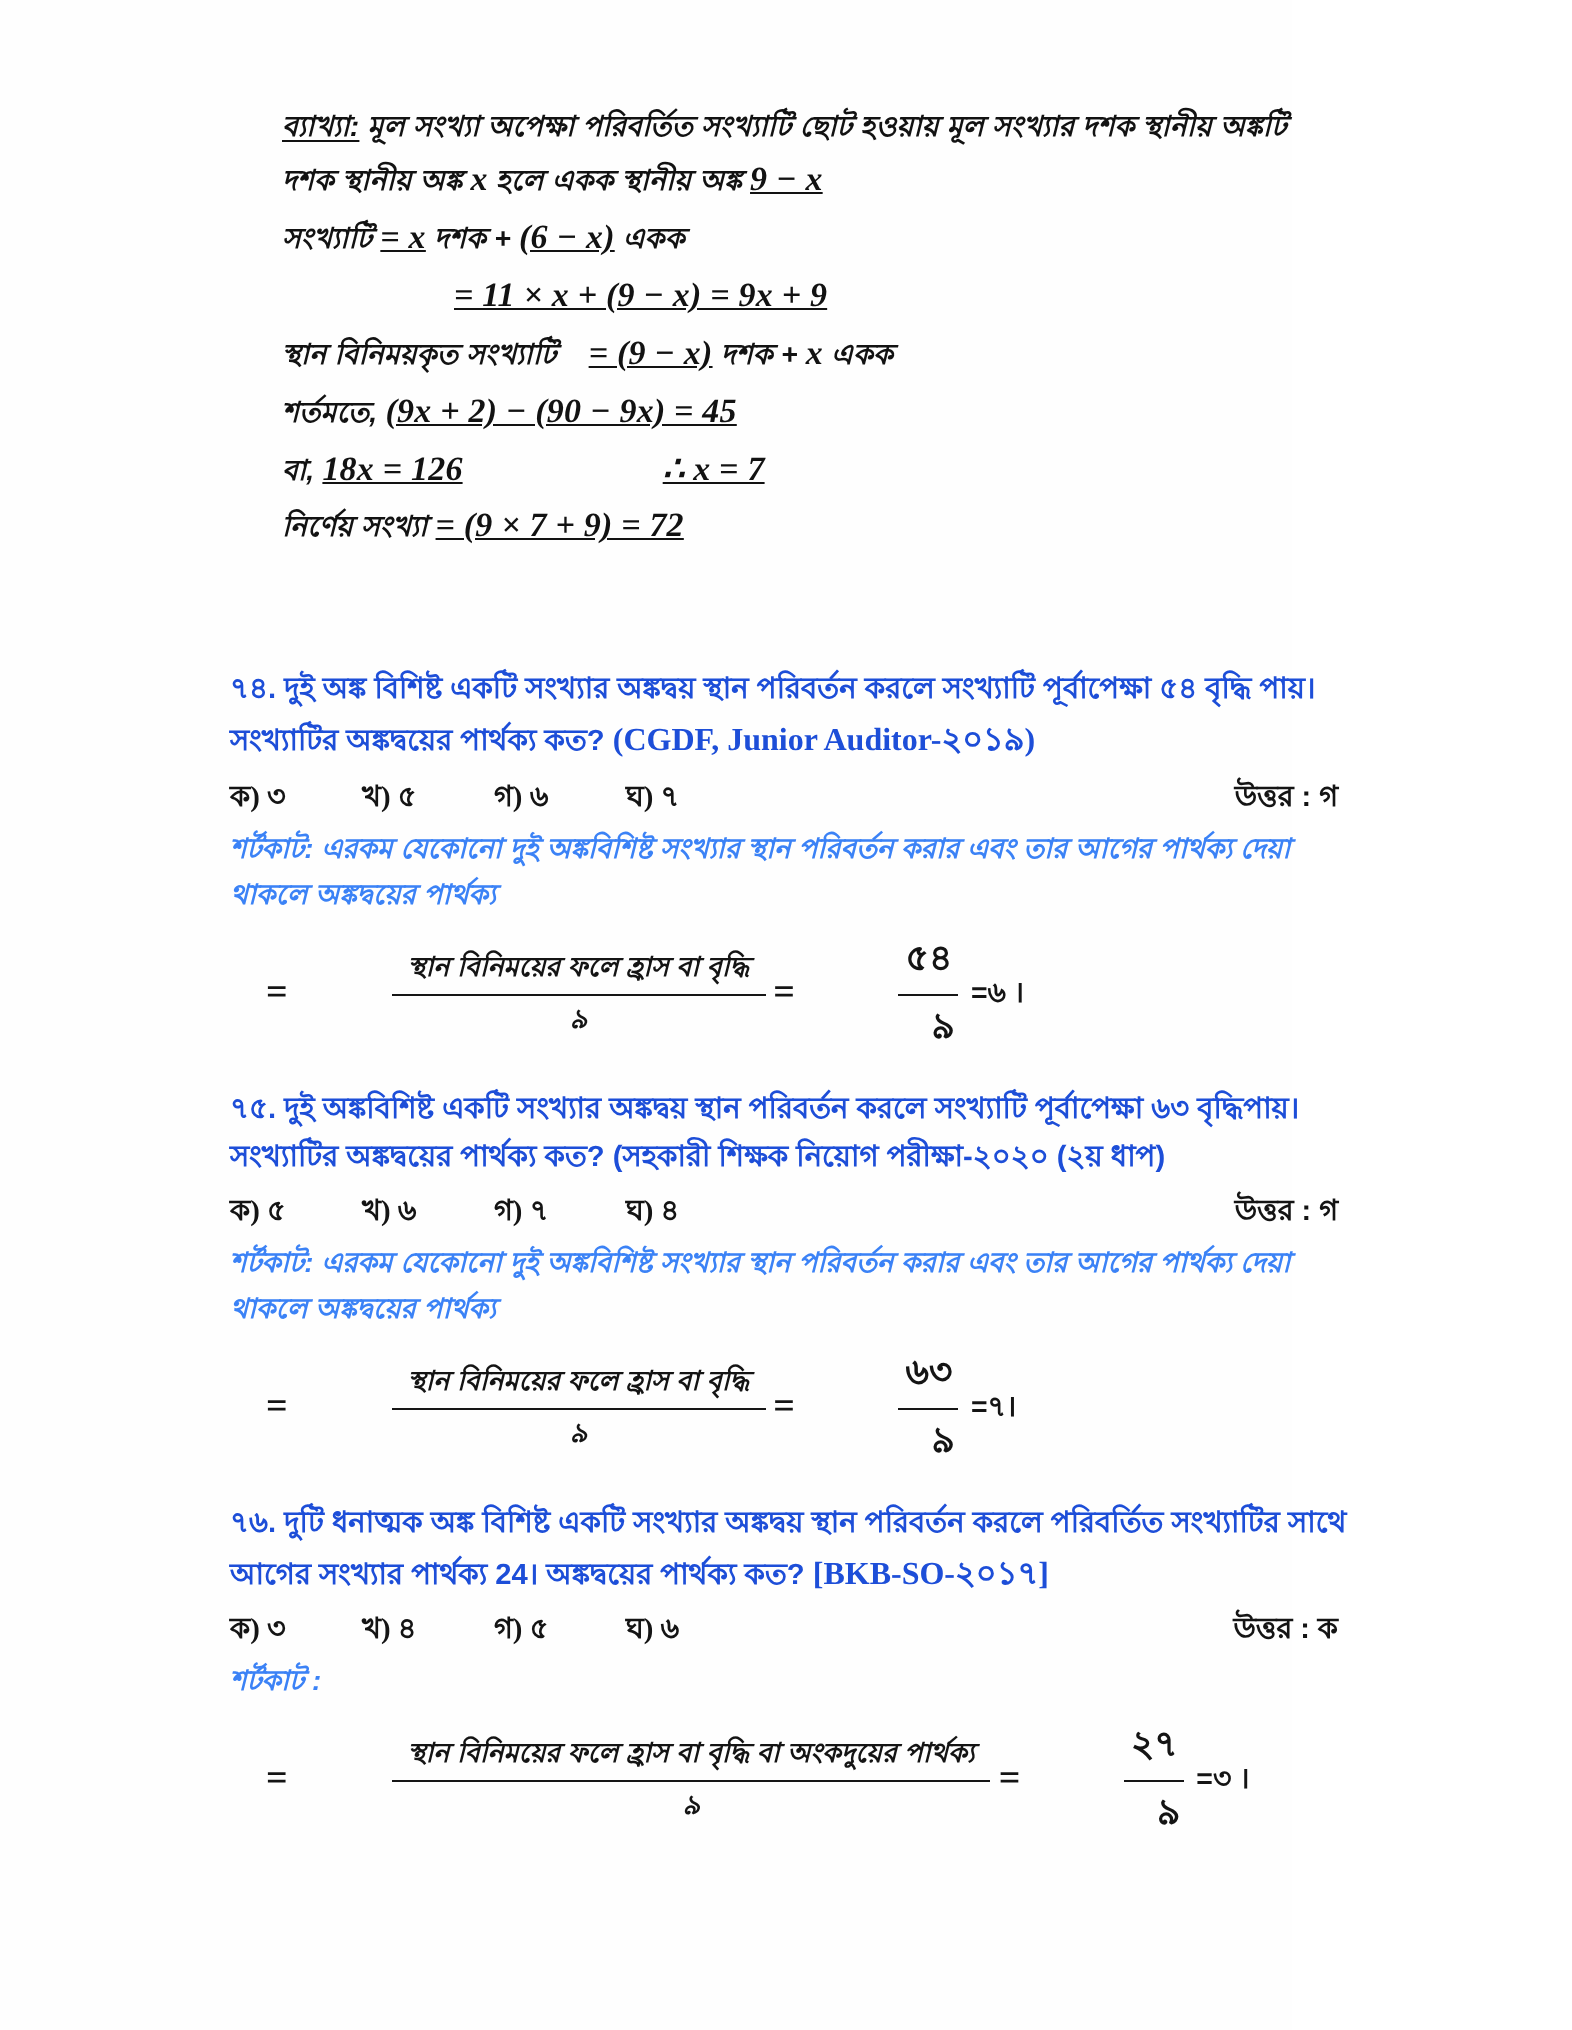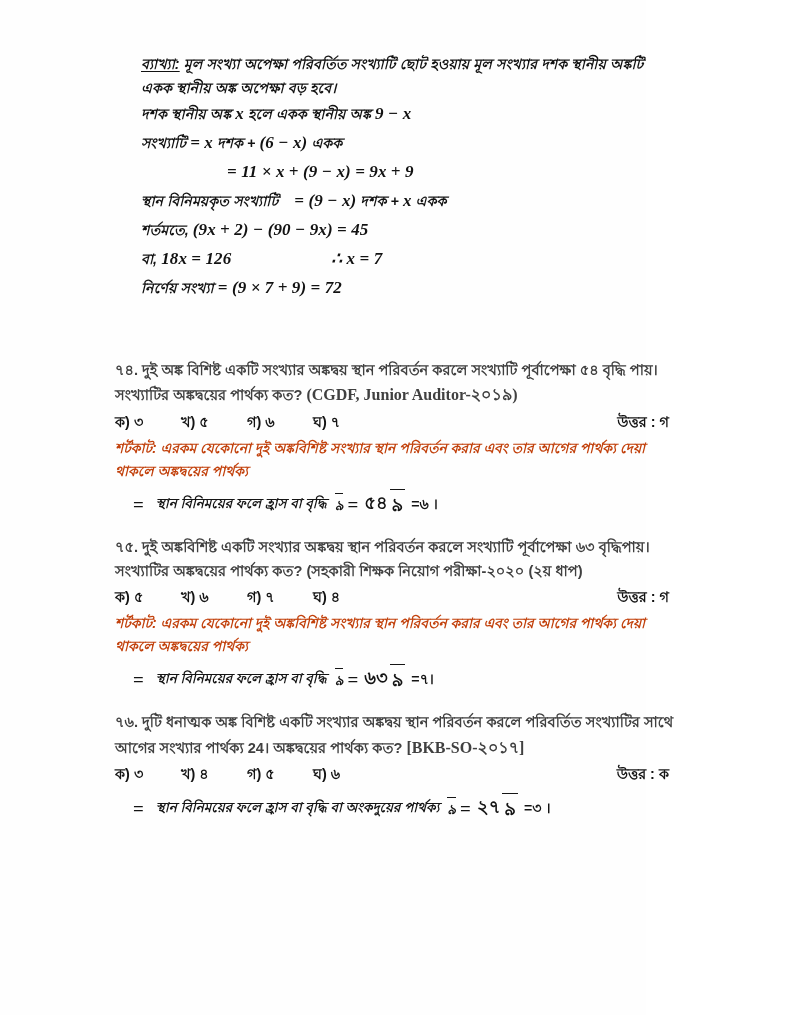--- a/index.html
+++ b/index.html
@@ -24,20 +24,21 @@
   }
   .content {
     position: absolute;
     left: 115px;
     top: 52px;
     width: 560px;
   }
   .math {
     font-family: "Liberation Serif", "DejaVu Serif", serif;
     font-size: 17px;
+    text-decoration: underline;
   }
   .mi {
     font-family: "Liberation Serif", "DejaVu Serif", serif;
     font-style: italic;
     font-size: 17px;
   }
 
   
   .explain {
     margin-left: 26px;
@@ -65,48 +66,48 @@
   .spacer-lg { height: 42px; }
   .spacer-md { height: 18px; }
 
   
   .qblock { margin-top: 14px; }
   .qtext {
     font-family: "Liberation Sans", "DejaVu Sans", sans-serif;
     font-weight: 700;
     font-size: 14.6px;
     line-height: 1.64;
-    color: #404040;
+    color: #1d4ed8;
   }
   .src-en {
     font-family: "Liberation Serif", "DejaVu Serif", serif;
     font-weight: 700;
     font-size: 16px;
   }
   .optrow {
     display: flex;
     align-items: baseline;
     font-family: "Liberation Sans", "DejaVu Sans", sans-serif;
     font-weight: 700;
     font-size: 14.4px;
     margin-top: 2px;
   }
-  .opt { width: 66px; flex: 0 0 66px; }
+  .opt { width: 66px; flex: 0 0 66px; font-family: Liberation Serif, serif; }
   .ans {
     margin-left: auto;
     padding-right: 6px;
     white-space: nowrap;
   }
   .shortcut {
     font-family: "Liberation Sans", "DejaVu Sans", sans-serif;
     font-style: italic;
     font-weight: 600;
     font-size: 13.9px;
     line-height: 1.66;
-    color: #c2410c;
+    color: #3b82f6;
     margin-top: 2px;
   }
   .shortcut-label {
     font-weight: 700;
     font-style: italic;
   }
 
   
   .frac-row {
     display: flex;
@@ -119,24 +120,25 @@
     font-size: 13.5px;
   }
   .eq {
     font-family: "Liberation Serif", "DejaVu Serif", serif;
     font-style: normal;
     font-size: 19px;
     margin: 0 4px;
   }
   .frac {
     display: inline-flex;
-    flex-direction: row;
+    flex-direction: column;
     align-items: center;
     text-align: center;
     vertical-align: middle;
+    margin-left: 48px;
   }
   .frac .num {
     padding: 0 8px 1px 8px;
     white-space: nowrap;
   }
   .frac .den {
     border-top: 1.6px solid #161616;
     width: 100%;
     padding-top: 1px;
     box-sizing: border-box;
@@ -162,23 +164,20 @@
 <body>
 
 <div class="page">
   <div class="content">
 
     <div class="explain">
 
       <div class="explain-line wrap">
         <span class="explain-label">ব্যাখ্যা:</span>
         <span>মূল সংখ্যা অপেক্ষা পরিবর্তিত সংখ্যাটি ছোট হওয়ায় মূল সংখ্যার দশক স্থানীয় অঙ্কটি</span>
-      </div>
-      <div class="explain-line wrap">
-        <span>একক স্থানীয় অঙ্ক অপেক্ষা বড় হবে।</span>
       </div>
 
       <div class="explain-line">
         <span>দশক স্থানীয় অঙ্ক</span>
         <span class="mi">x</span>
         <span>হলে একক স্থানীয় অঙ্ক</span>
         <span class="math">9 − x</span>
       </div>
 
       <div class="explain-line">
@@ -297,20 +296,23 @@
         <span>আগের সংখ্যার পার্থক্য 24। অঙ্কদ্বয়ের পার্থক্য কত?</span>
         <span class="src-en">[BKB-SO-২০১৭]</span>
       </div>
       <div class="optrow">
         <span class="opt"><span>ক)</span> <span>৩</span></span>
         <span class="opt"><span>খ)</span> <span>৪</span></span>
         <span class="opt"><span>গ)</span> <span>৫</span></span>
         <span class="opt"><span>ঘ)</span> <span>৬</span></span>
         <span class="ans"><span>উত্তর :</span> <span>ক</span></span>
       </div>
+      <div class="shortcut">
+        <span class="shortcut-label">শর্টকাট :</span>
+      </div>
       <div class="frac-row">
         <span class="eq">=</span>
         <span class="frac">
           <span class="num">স্থান বিনিময়ের ফলে হ্রাস বা বৃদ্ধি বা অংকদুয়ের পার্থক্য</span>
           <span class="den">৯</span>
         </span>
         <span class="eq">=</span>
         <span class="frac num-frac">
           <span class="num">২৭</span>
           <span class="den">৯</span>

